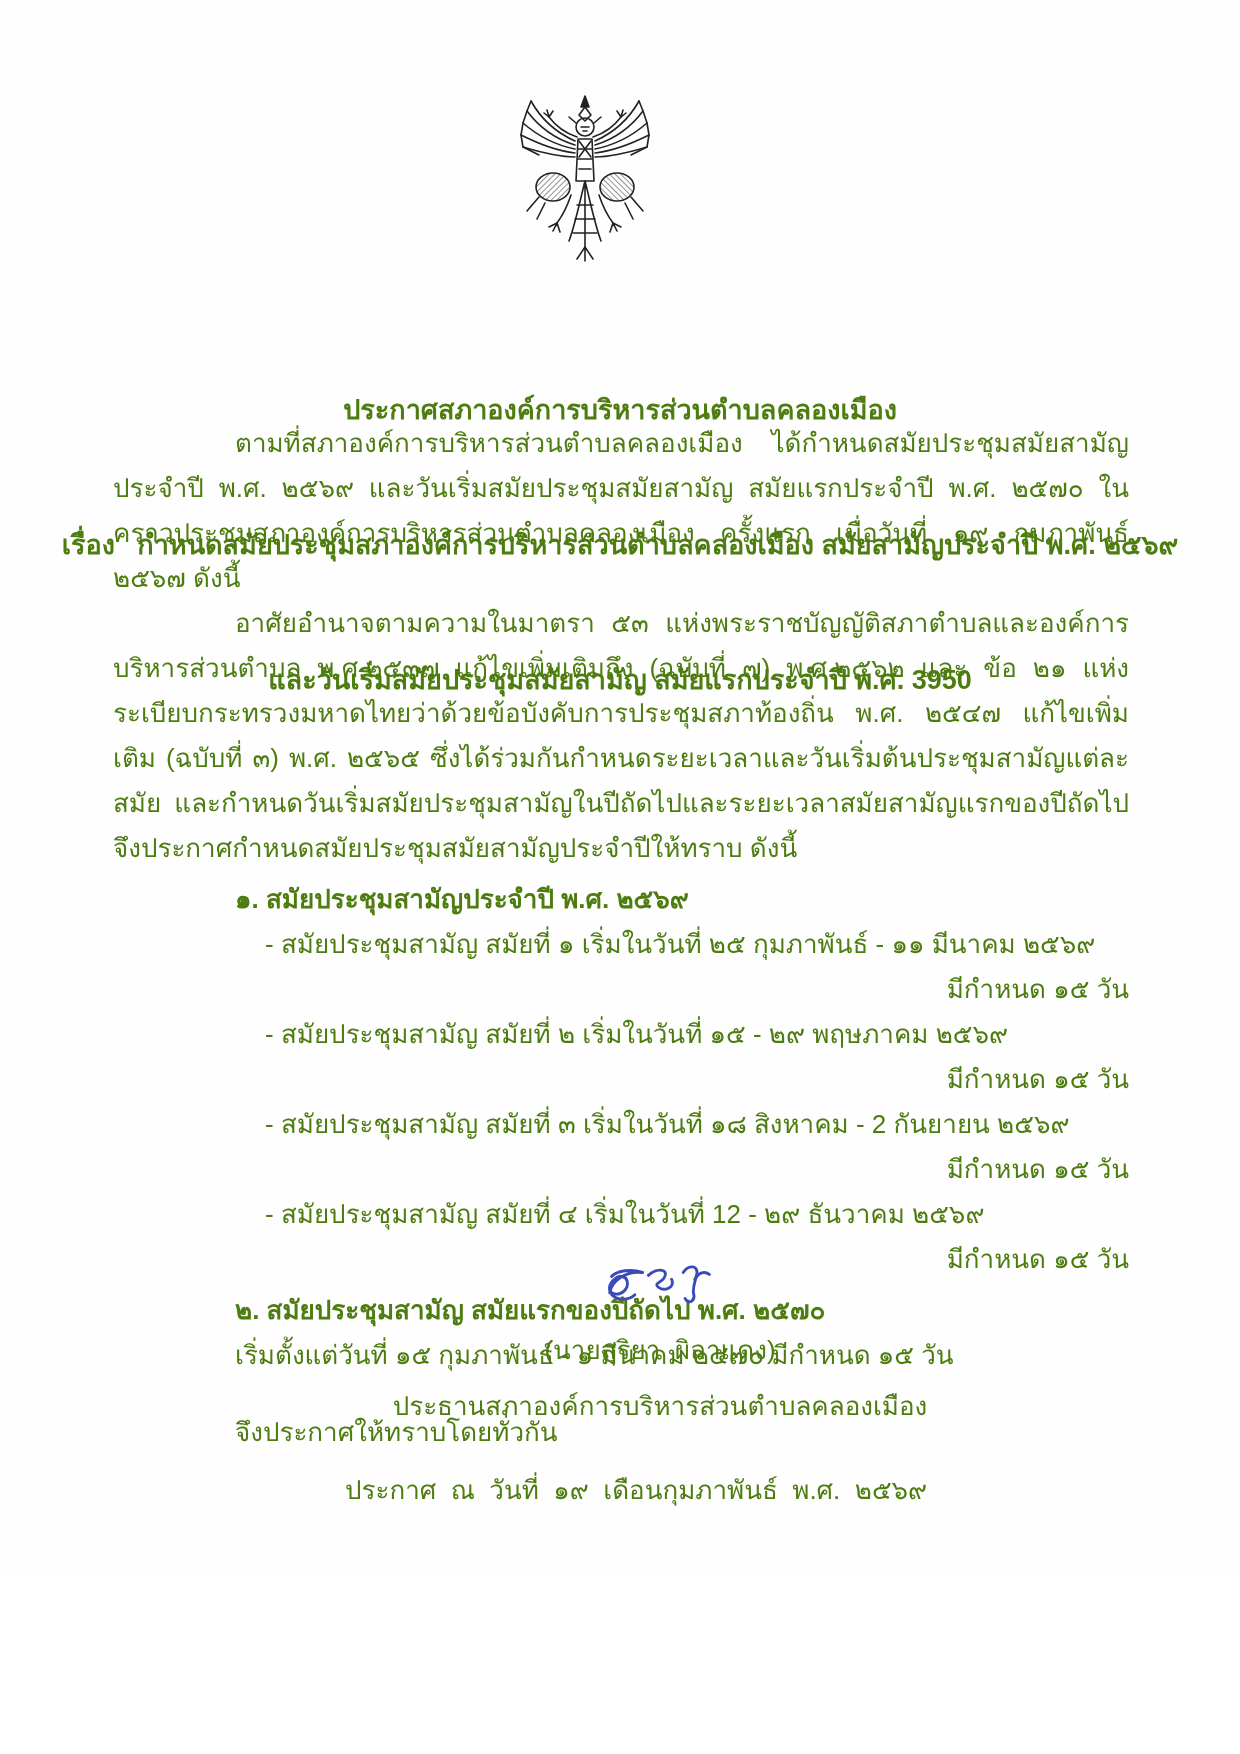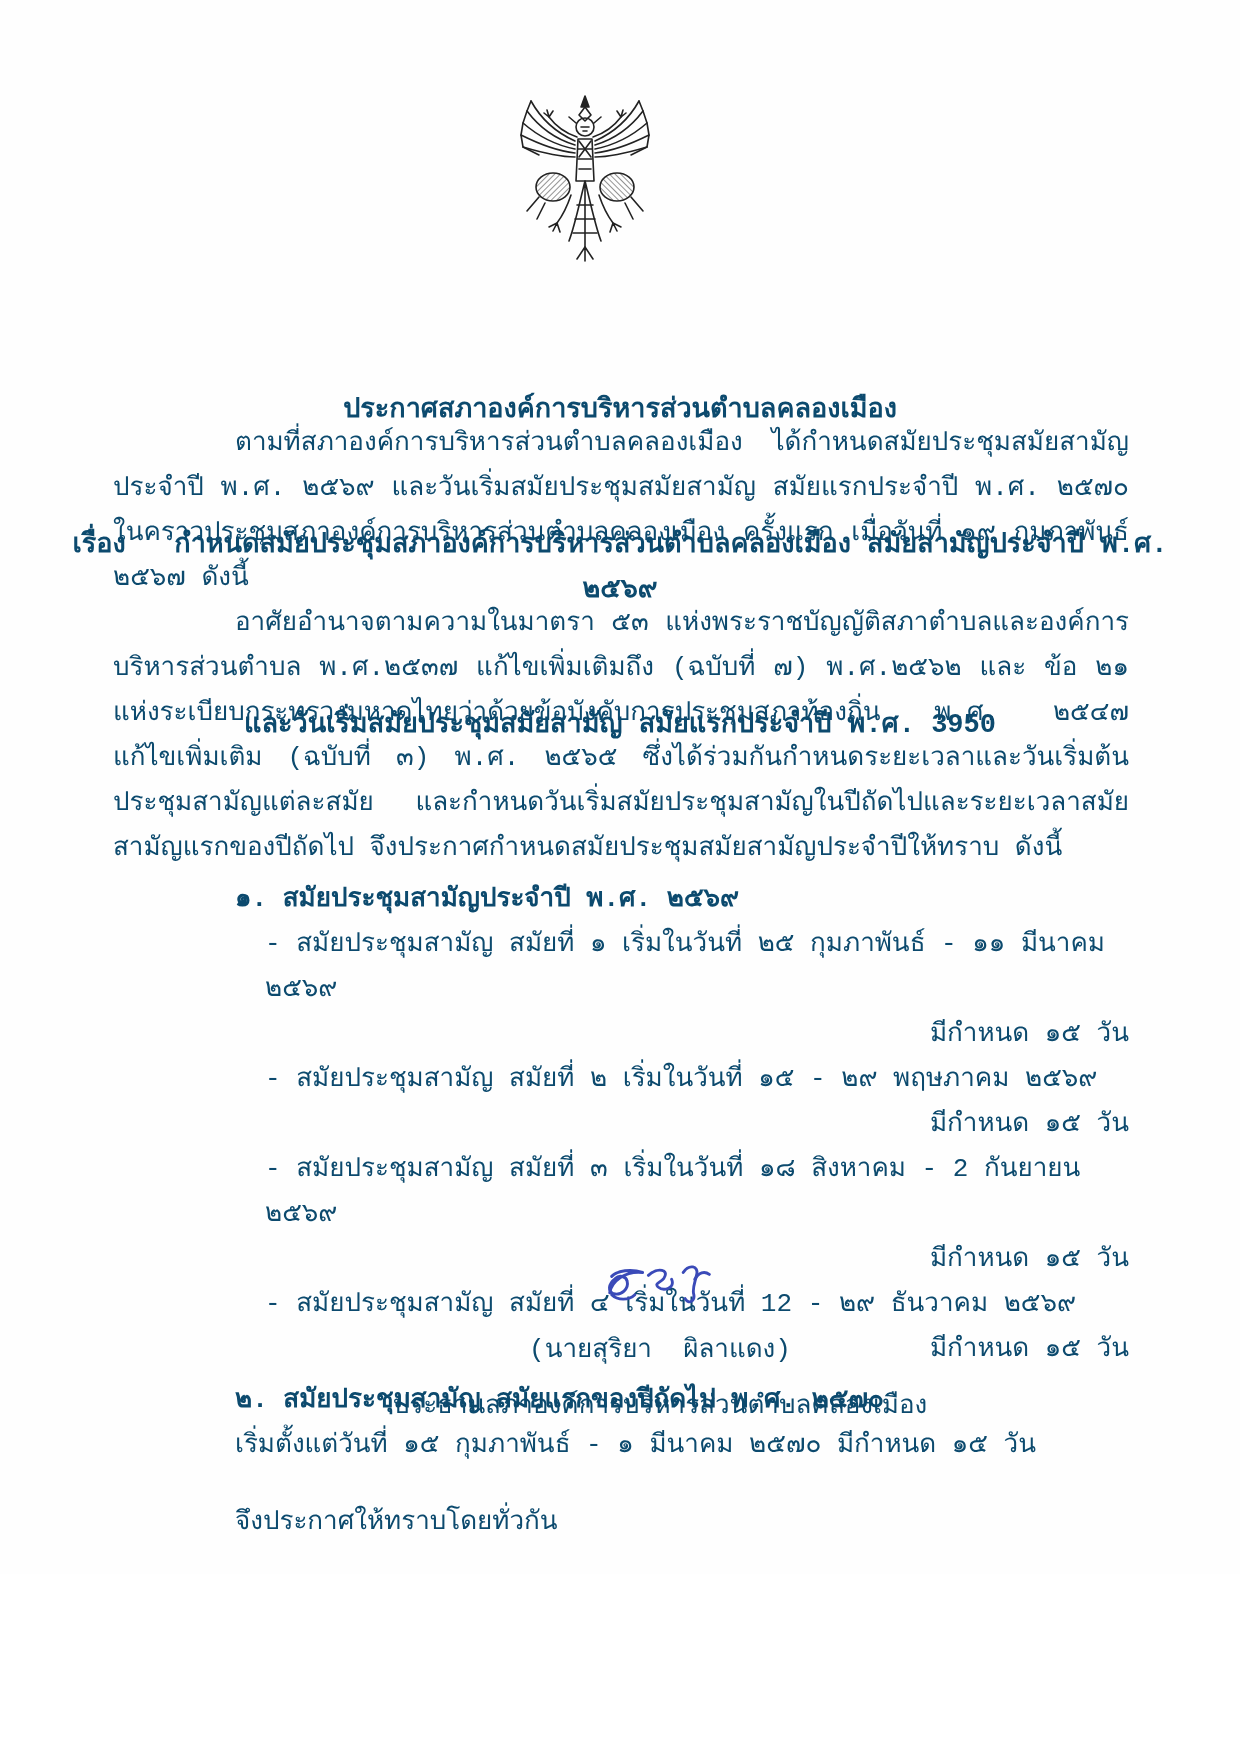--- a/index.html
+++ b/index.html
@@ -5,22 +5,22 @@
   html, body {
     margin: 0;
     padding: 0;
     background: #ffffff;
   }
   .page {
     position: relative;
     width: 1240px;
     height: 1574px;
     background: #fefefe;
-    font-family: Liberation Mono, monospace;
-    color: #0c4a6e;
+    font-family: Liberation Sans, sans-serif;
+    color: #4d7c0f;
     overflow: hidden;
   }
   .emblem {
     position: absolute;
     left: 505px;
     top: 92px;
     width: 160px;
     height: 172px;
   }
   .title-block {
@@ -179,20 +179,21 @@
     </div>
     <div class="bullet-row">
       <span>- สมัยประชุมสามัญ สมัยที่ ๔ เริ่มในวันที่ 12 - ๒๙ ธันวาคม ๒๕๖๙</span>
       <span class="duration">มีกำหนด ๑๕ วัน</span>
     </div>
 
     <div class="section-heading">๒. สมัยประชุมสามัญ สมัยแรกของปีถัดไป พ.ศ. ๒๕๗๐</div>
     <div class="section-detail">เริ่มตั้งแต่วันที่ ๑๕ กุมภาพันธ์ - ๑ มีนาคม ๒๕๗๐ มีกำหนด ๑๕ วัน</div>
 
     <div class="closing-line">จึงประกาศให้ทราบโดยทั่วกัน</div>
+    <div class="issued-line">ประกาศ  ณ  วันที่  ๑๙  เดือนกุมภาพันธ์  พ.ศ.  ๒๕๖๙</div>
   </div>
 
   <div class="signature-block">
     <svg class="signature-ink" viewBox="0 0 120 60" aria-hidden="true">
       <g stroke="#3a4ab8" fill="none" stroke-width="3" stroke-linecap="round" stroke-linejoin="round">
         <path d="M8,36 C10,24 24,13 42,15 C30,11 16,13 10,19"></path>
         <path d="M14,21 C6,27 6,35 12,37 C20,39 28,32 26,24 C25,19 18,17 14,21 M10,38 C16,44 28,44 34,38"></path>
         <path d="M48,18 C58,9 70,12 64,21 C60,26 54,26 58,30 C64,35 76,31 72,22"></path>
         <path d="M84,15 C90,6 100,8 98,17 C96,26 93,32 95,38 C96,44 90,49 86,42"></path>
         <path d="M96,22 C100,15 106,13 111,17"></path>

